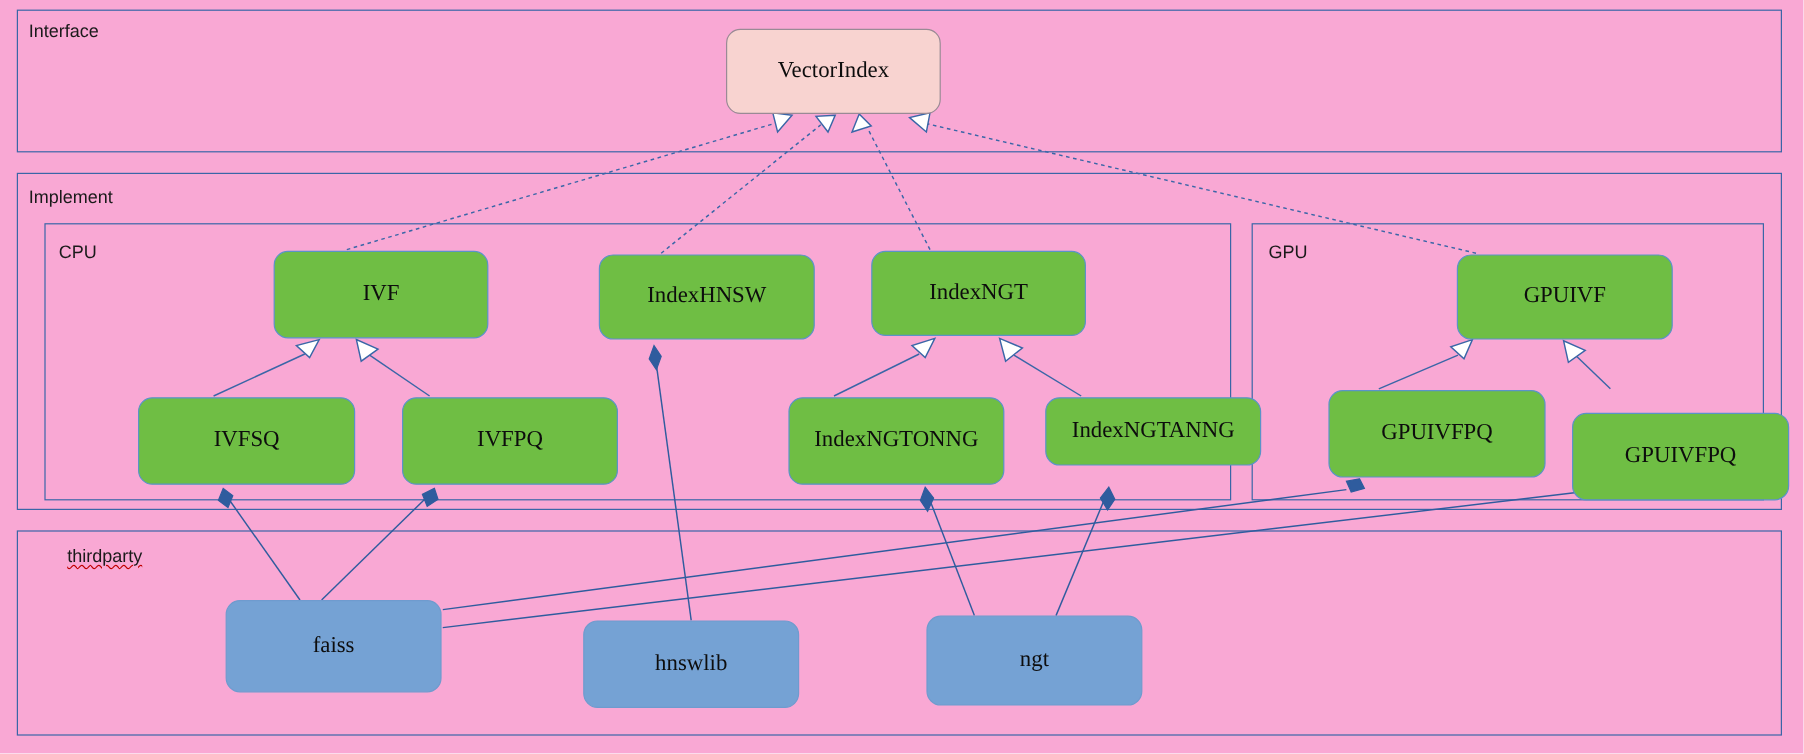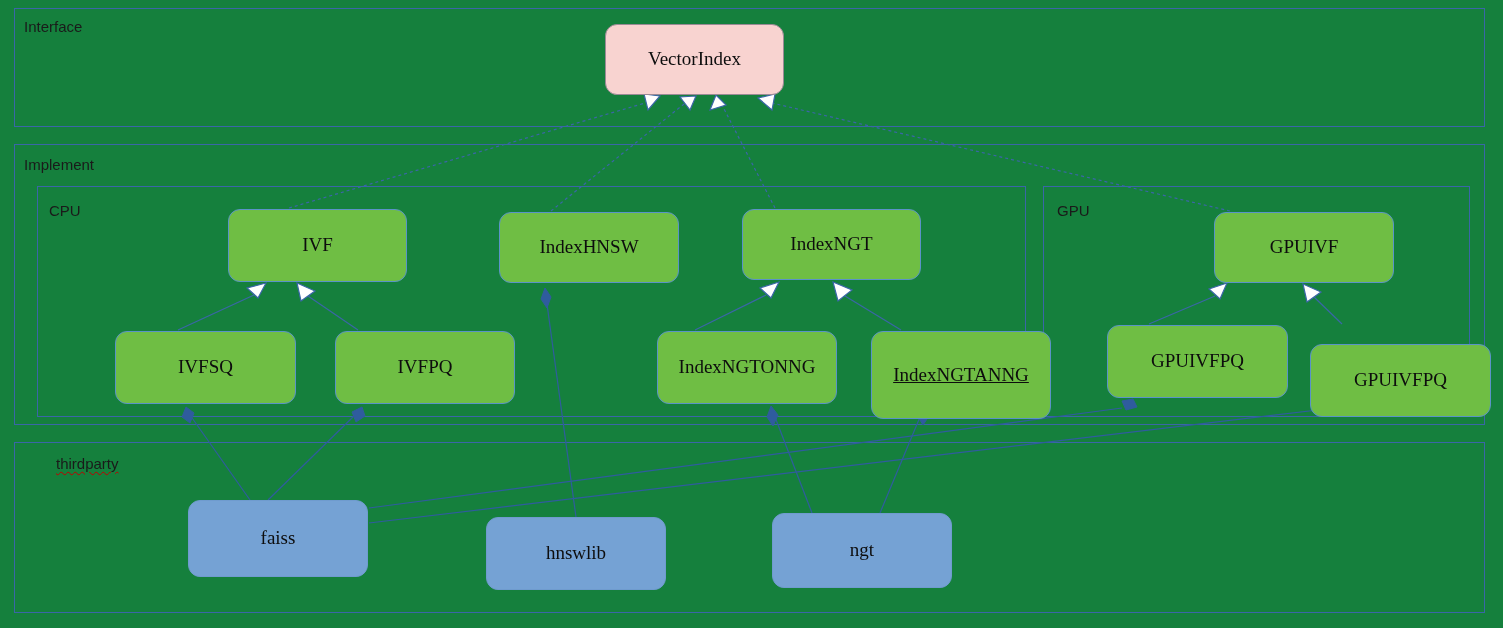--- a/index.html
+++ b/index.html
@@ -4,21 +4,21 @@
 <style>
   html, body {
     margin: 0;
     padding: 0;
     background: #ffffff;
   }
   #stage {
     position: relative;
     width: 1503px;
     height: 628px;
-    background: #15803d;
+    background: #f9a8d4;
     font-family: "Liberation Sans", sans-serif;
     overflow: hidden;
   }
 
   
   .group {
     position: absolute;
     border: 1px solid #3A66A7;
     background: transparent;
     box-sizing: border-box;
@@ -194,29 +194,29 @@
       <polygon class="dia-solid" points="924,406 917,415 923,425 929,416"></polygon>
     </g>
   </svg>
 
   <div class="node iface" style="left:605px; top:24px; width:179px; height:71px;">VectorIndex</div>
 
   <div class="node impl" style="left:184px; top:209px; width:179px; height:73px;">IVF</div>
 
   <div class="node impl" style="left:455px; top:212px; width:180px; height:71px;">IndexHNSW</div>
 
-  <div class="node impl" style="left:698px; top:209px; width:179px; height:71px;">IndexNGT</div>
+  <div class="node impl" style="left:682px; top:209px; width:179px; height:71px;">IndexNGT</div>
 
   <div class="node impl" style="left:71px; top:331px; width:181px; height:73px;">IVFSQ</div>
 
   <div class="node impl" style="left:613px; top:331px; width:180px; height:73px;">IndexNGTONNG</div>
 
   <div class="node impl" style="left:291px; top:331px; width:180px; height:73px;">IVFPQ</div>
 
-  <div class="node impl" style="left:827px; top:331px; width:180px; height:88px;text-decoration:underline;">IndexNGTANNG</div>
+  <div class="node impl" style="left:827px; top:331px; width:180px; height:57px;">IndexNGTANNG</div>
 
   <div class="node impl" style="left:1170px; top:212px; width:180px; height:71px;">GPUIVF</div>
 
   <div class="node impl" style="left:1063px; top:325px; width:181px; height:73px;">GPUIVFPQ</div>
 
   <div class="node impl" style="left:1266px; top:344px; width:181px; height:73px;">GPUIVFPQ</div>
 
   <div class="node party" style="left:188px; top:500px; width:180px; height:77px;">faiss</div>
 
   <div class="node party" style="left:486px; top:517px; width:180px; height:73px;">hnswlib</div>

